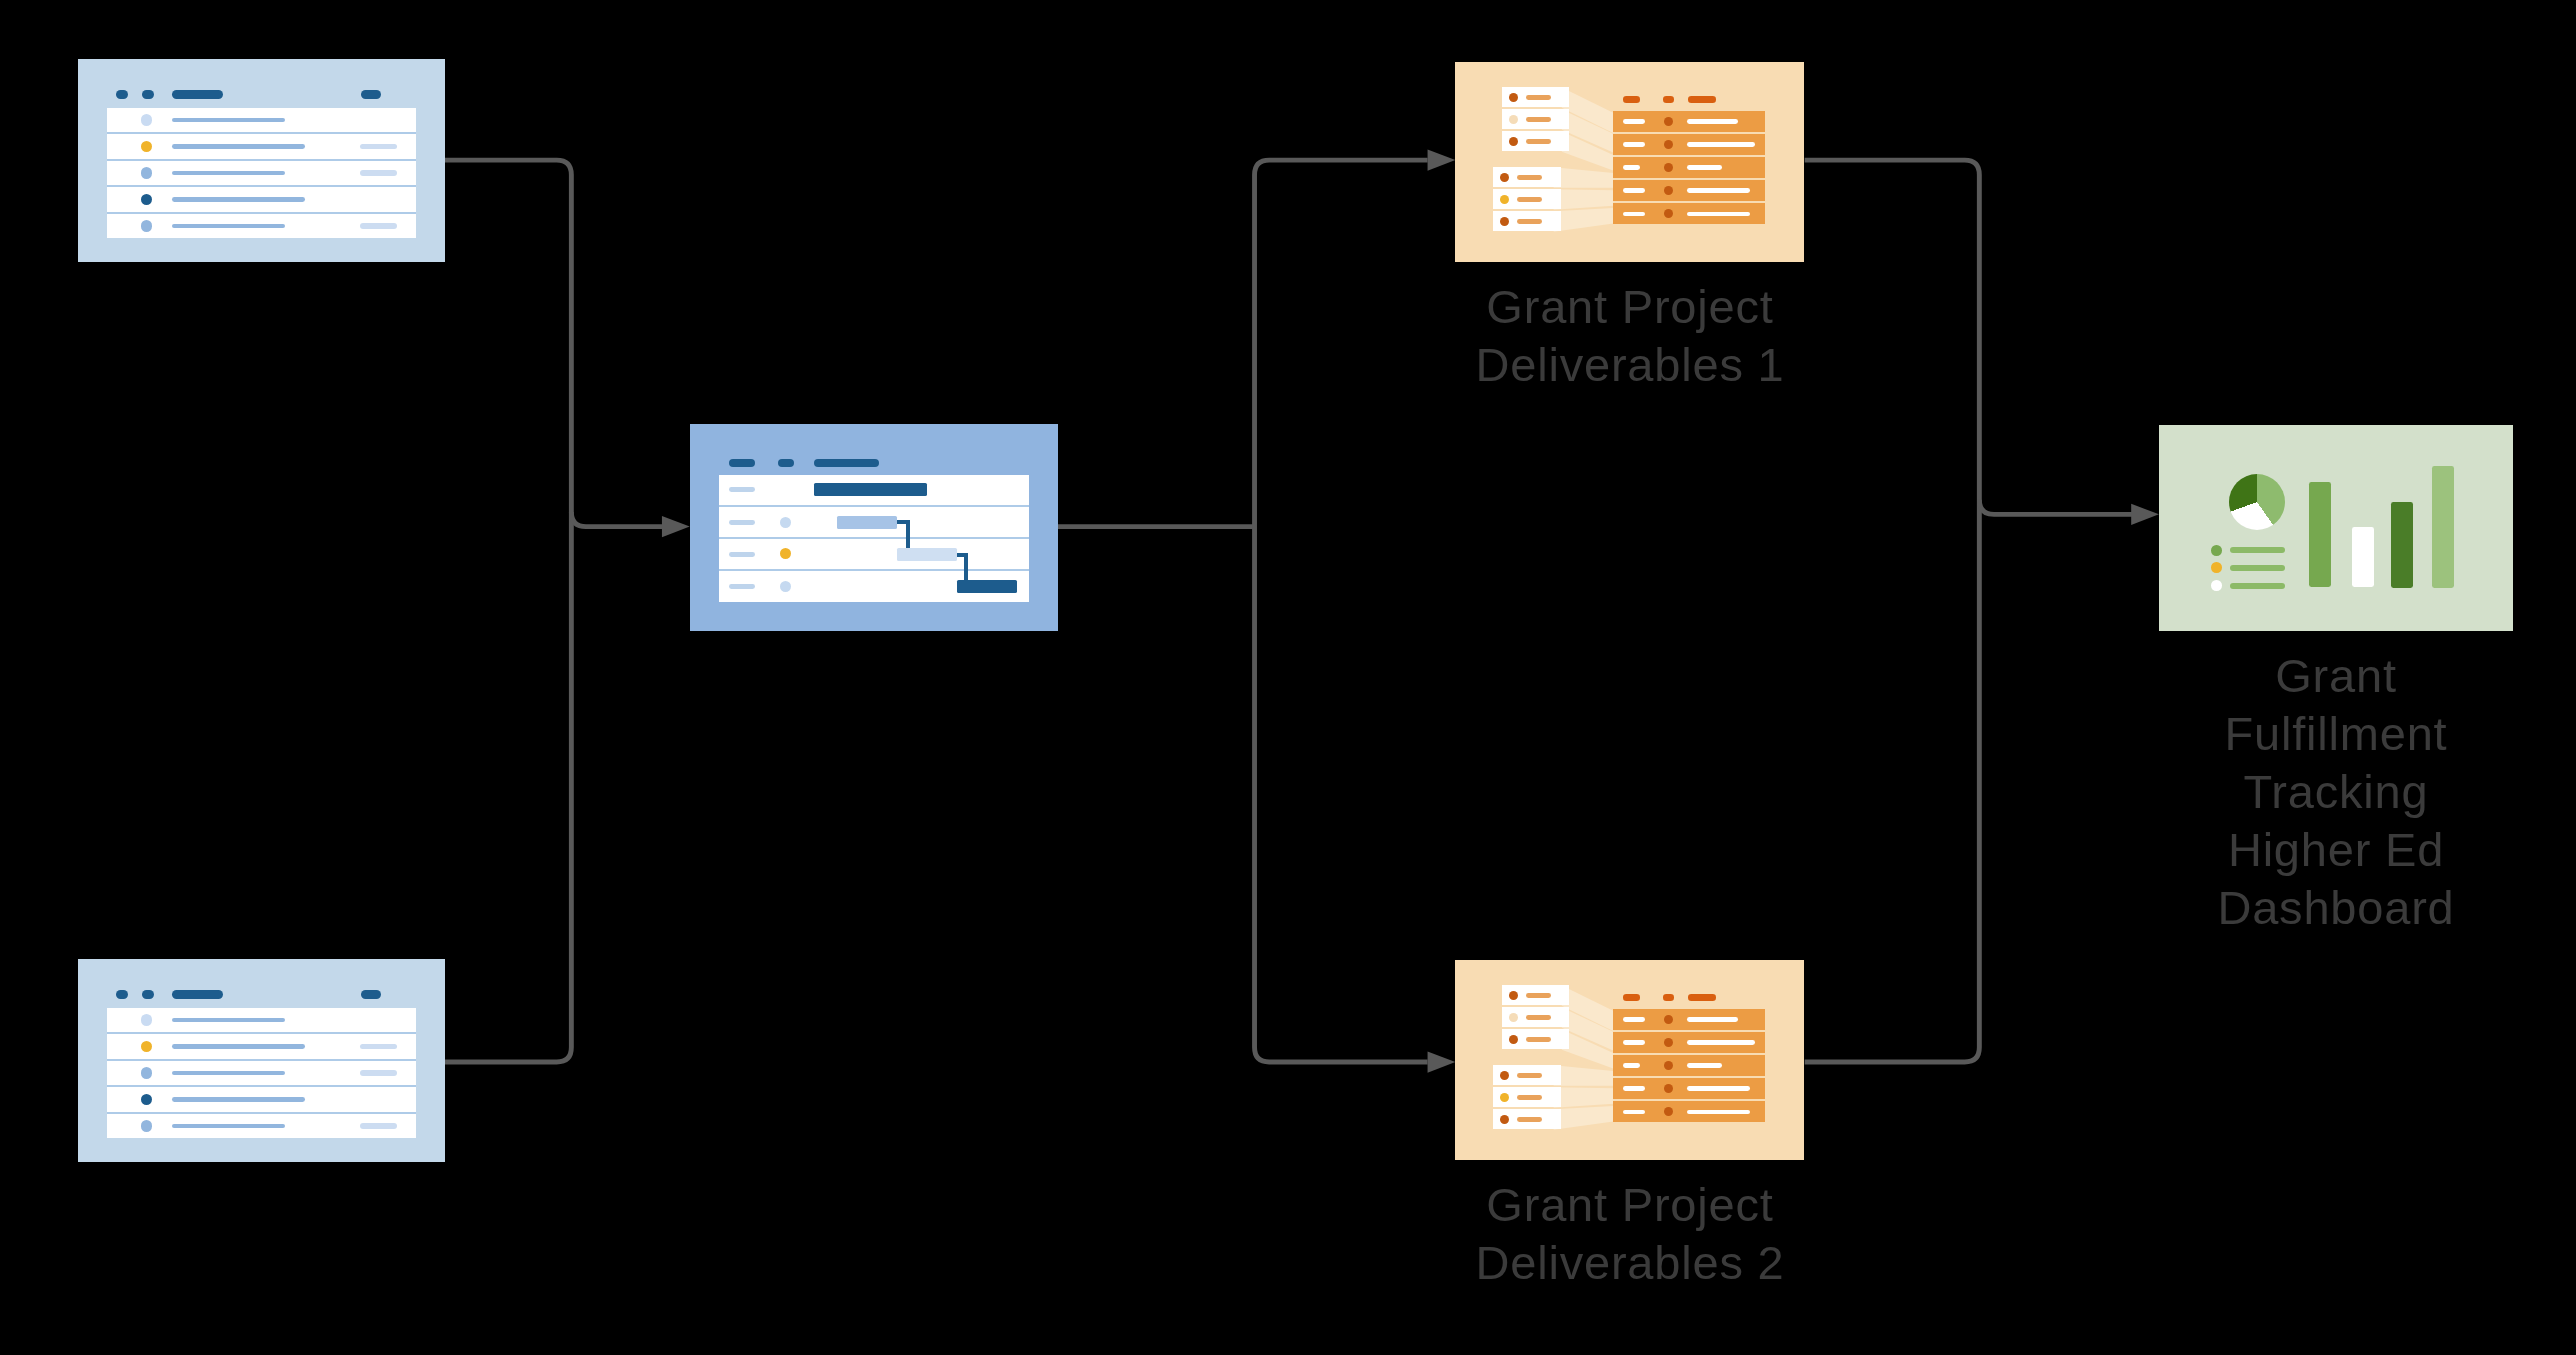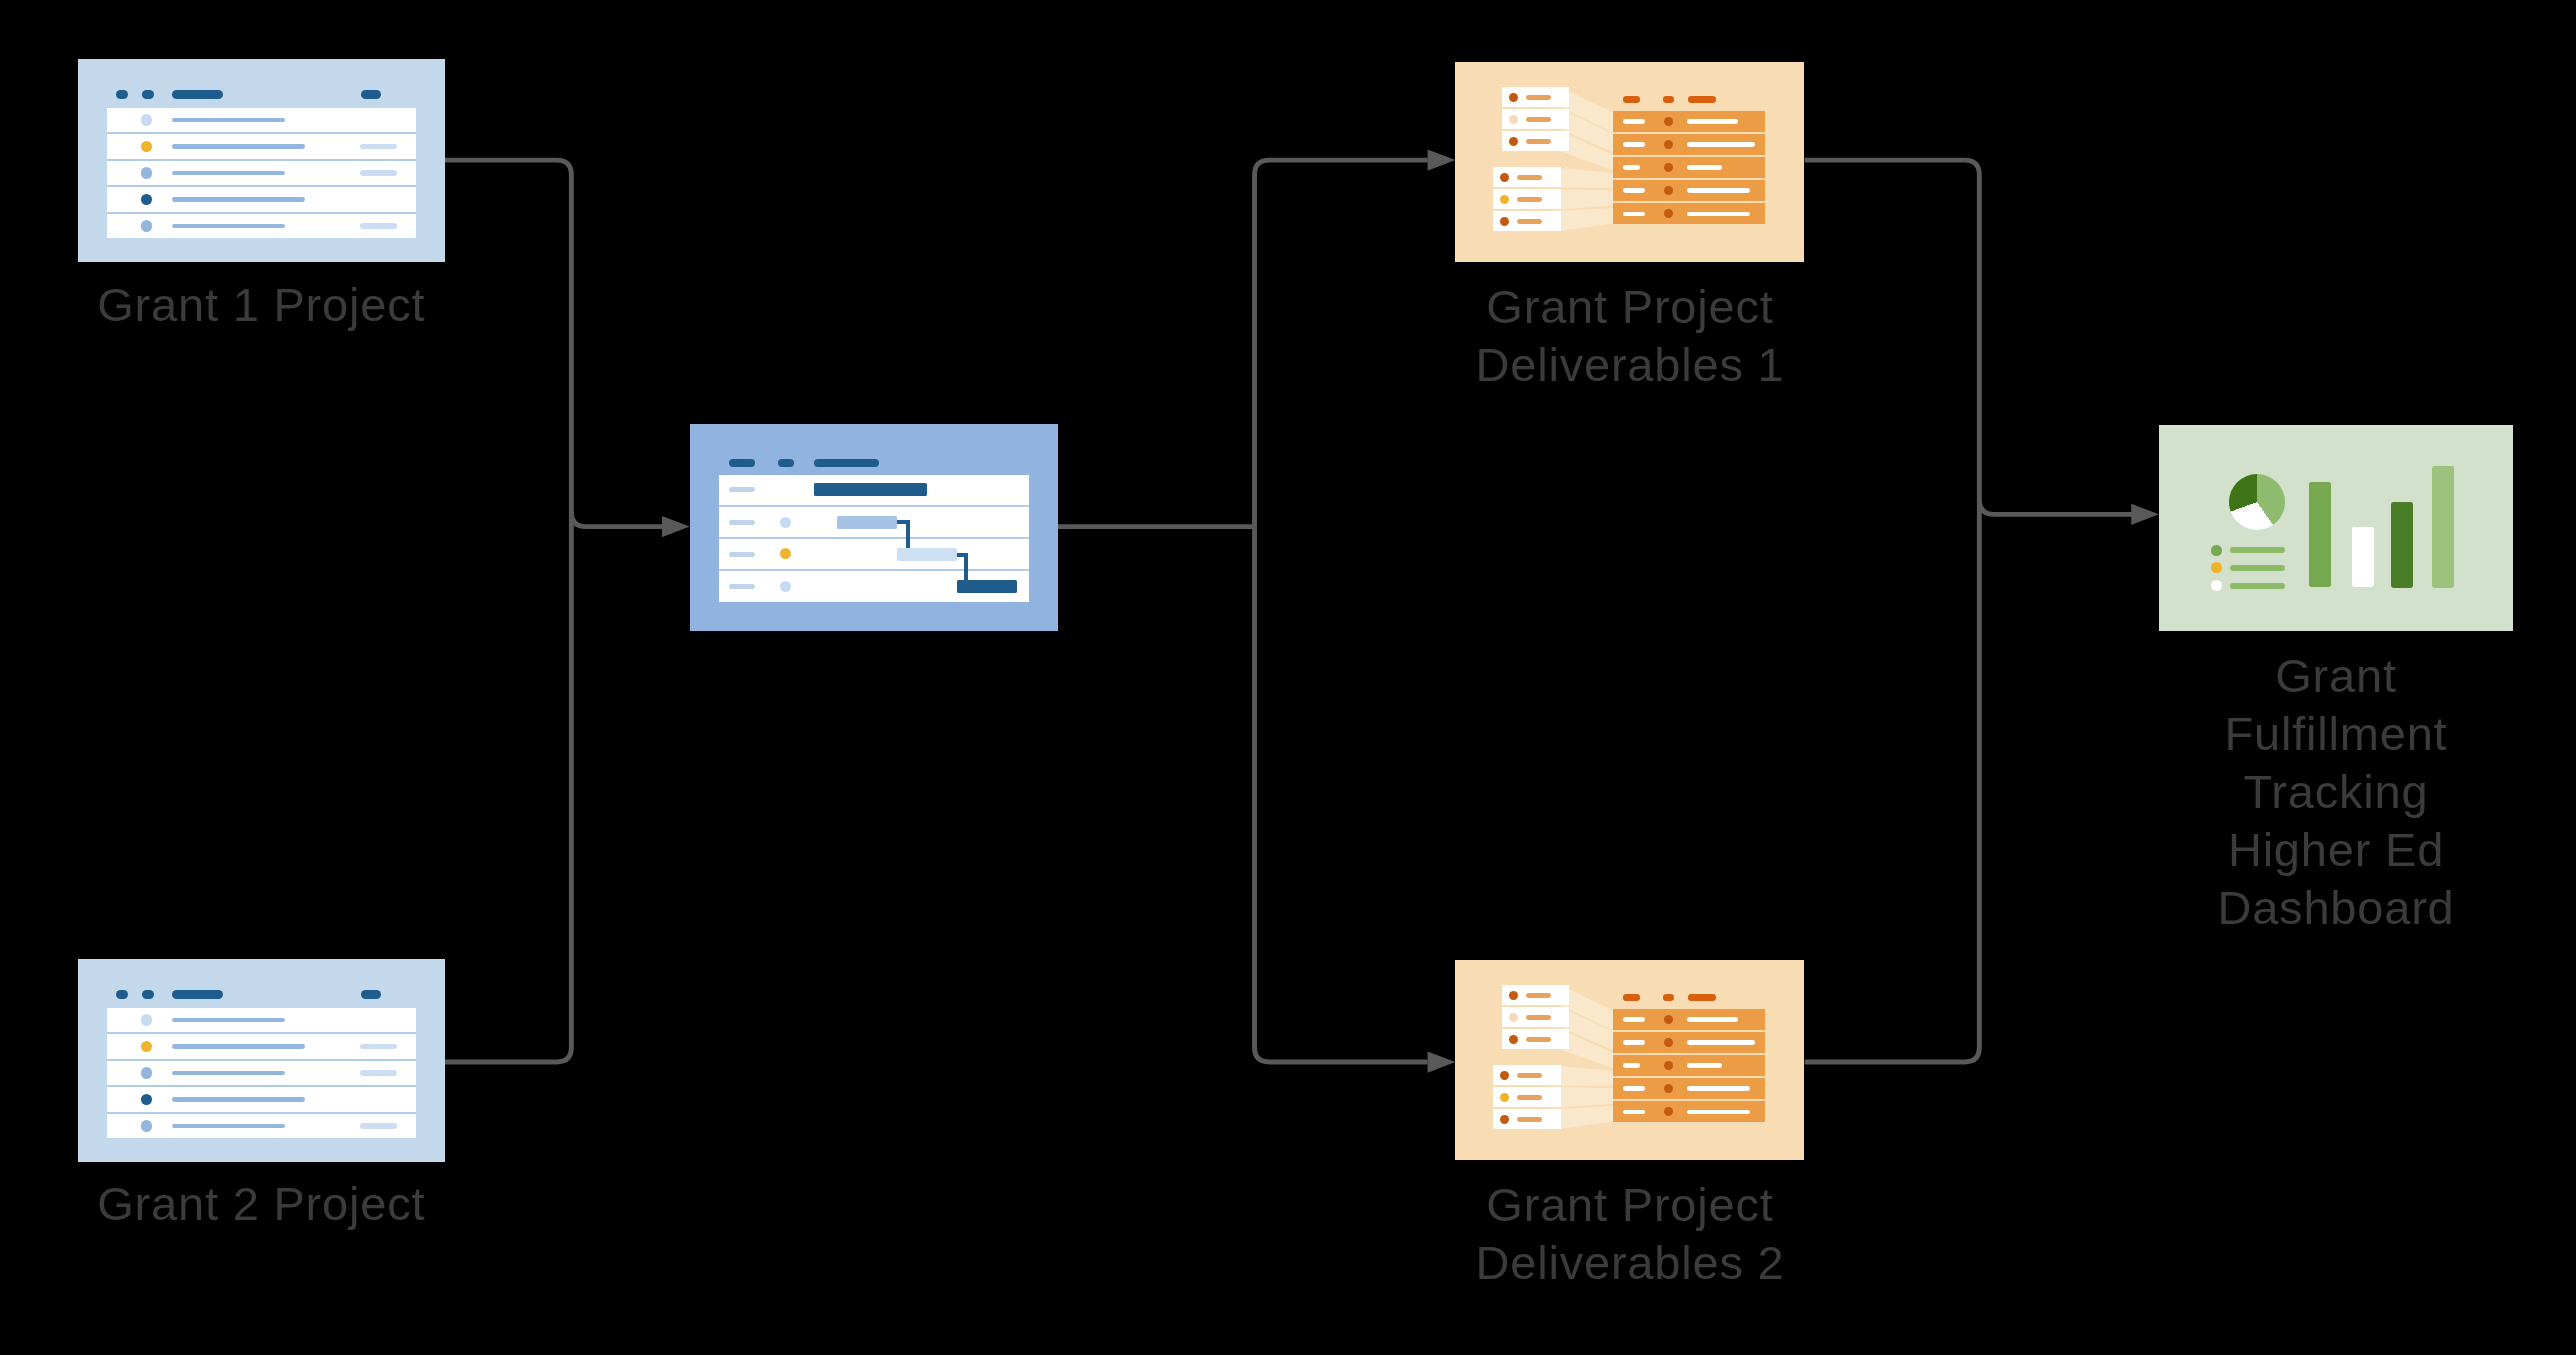--- a/index.html
+++ b/index.html
@@ -112,21 +112,20 @@
             <span class="bar w163"></span>
           </div>
         <div class="srow">
             <span class="dot d-mid"></span>
             <span class="bar w138"></span>
             <span class="rbar"></span>
           </div>
       </div>
     </div>
   </div>
-  <div class="node-label" style="left:16.3px;top:276px;width:490px;">Grant 1 Project</div>
 
   <div class="node" style="left:78px;top:959px;">
     <div class="card sheet">
       <span class="tp tp1"></span>
       <span class="tp tp2"></span>
       <span class="tp tp3"></span>
       <span class="tp tp4"></span>
       <div class="white">
         <div class="srow">
             <span class="dot d-xlight"></span>
@@ -147,21 +146,20 @@
             <span class="bar w163"></span>
           </div>
         <div class="srow">
             <span class="dot d-mid"></span>
             <span class="bar w138"></span>
             <span class="rbar"></span>
           </div>
       </div>
     </div>
   </div>
-  <div class="node-label" style="left:16.3px;top:1175px;width:490px;">Grant 2 Project</div>
 
   <div class="node" style="left:690px;top:424px;">
     <div class="card gantt">
       <span class="tp tp1"></span>
       <span class="tp tp2"></span>
       <span class="tp tp3"></span>
       <div class="gwhite">
         <div class="gsep" style="top:30px;"></div>
         <div class="gsep" style="top:62px;"></div>
         <div class="gsep" style="top:94px;"></div>

